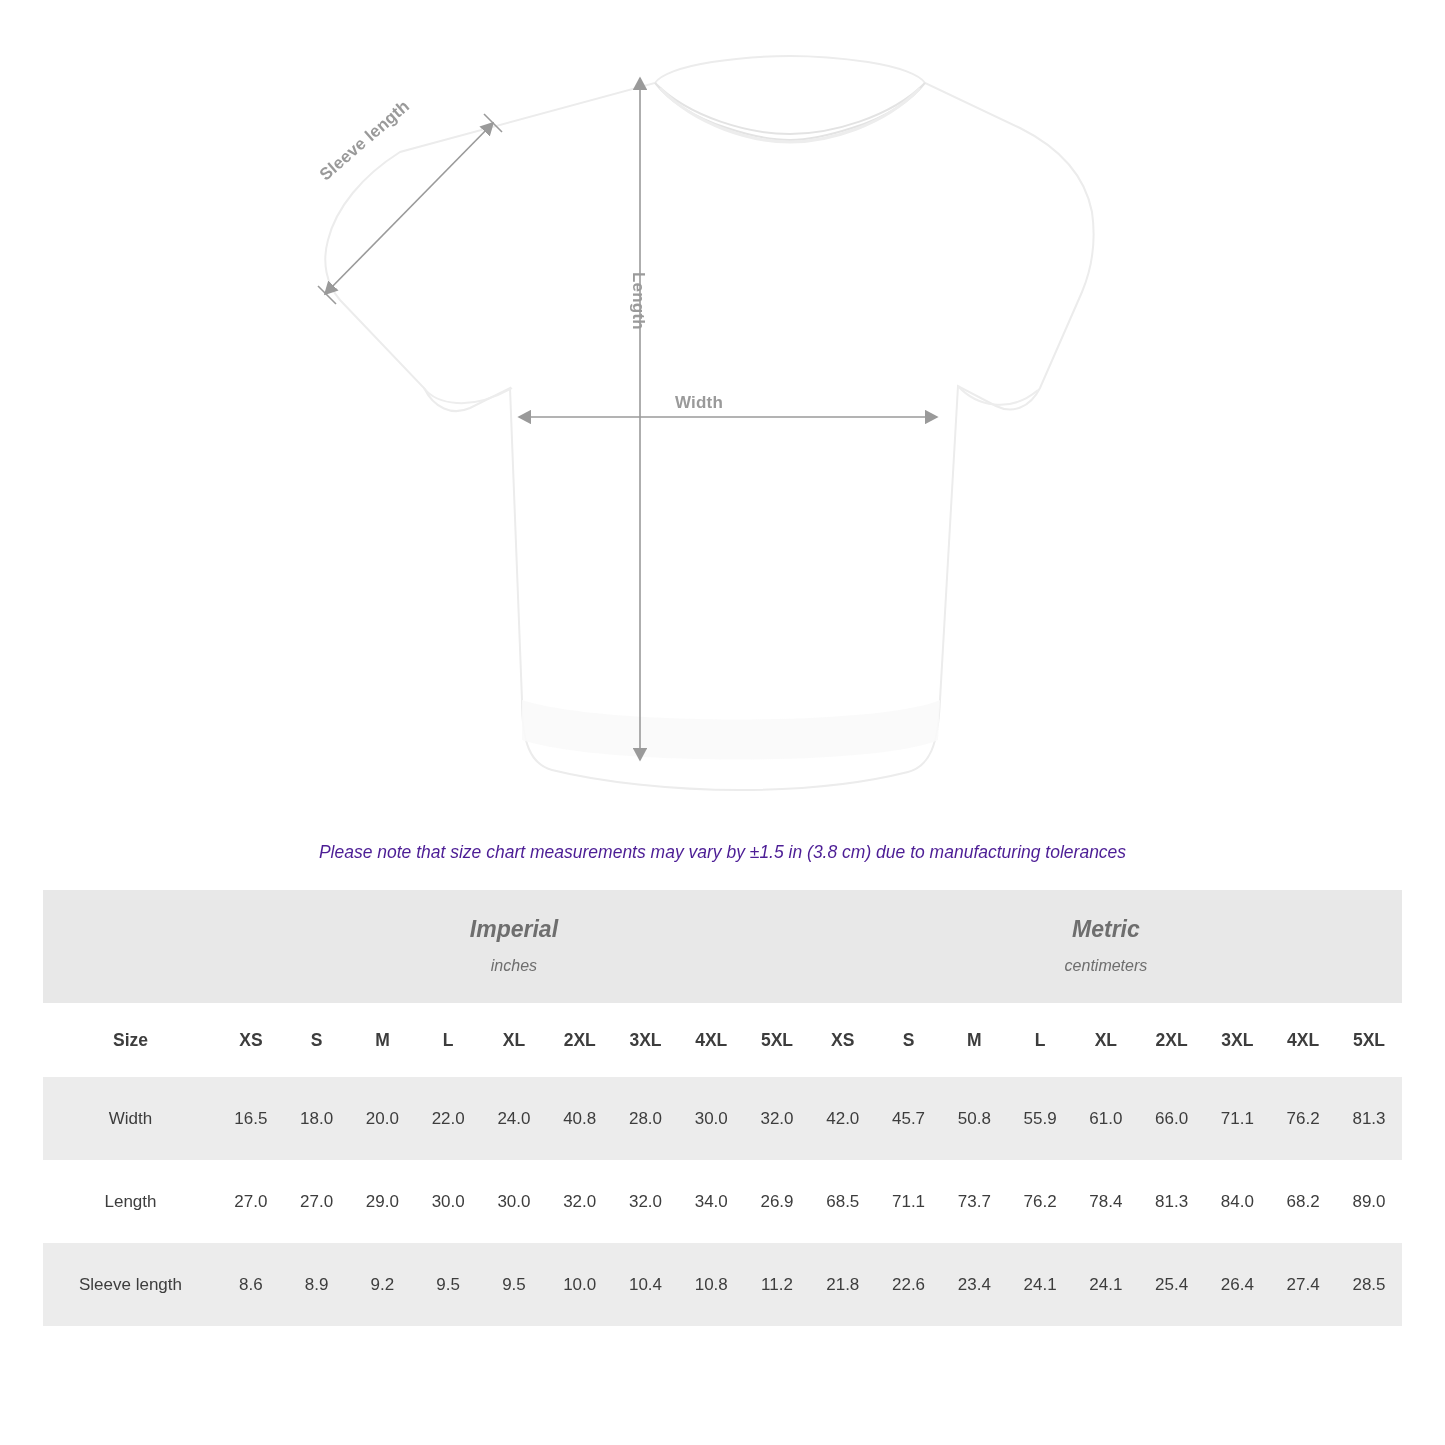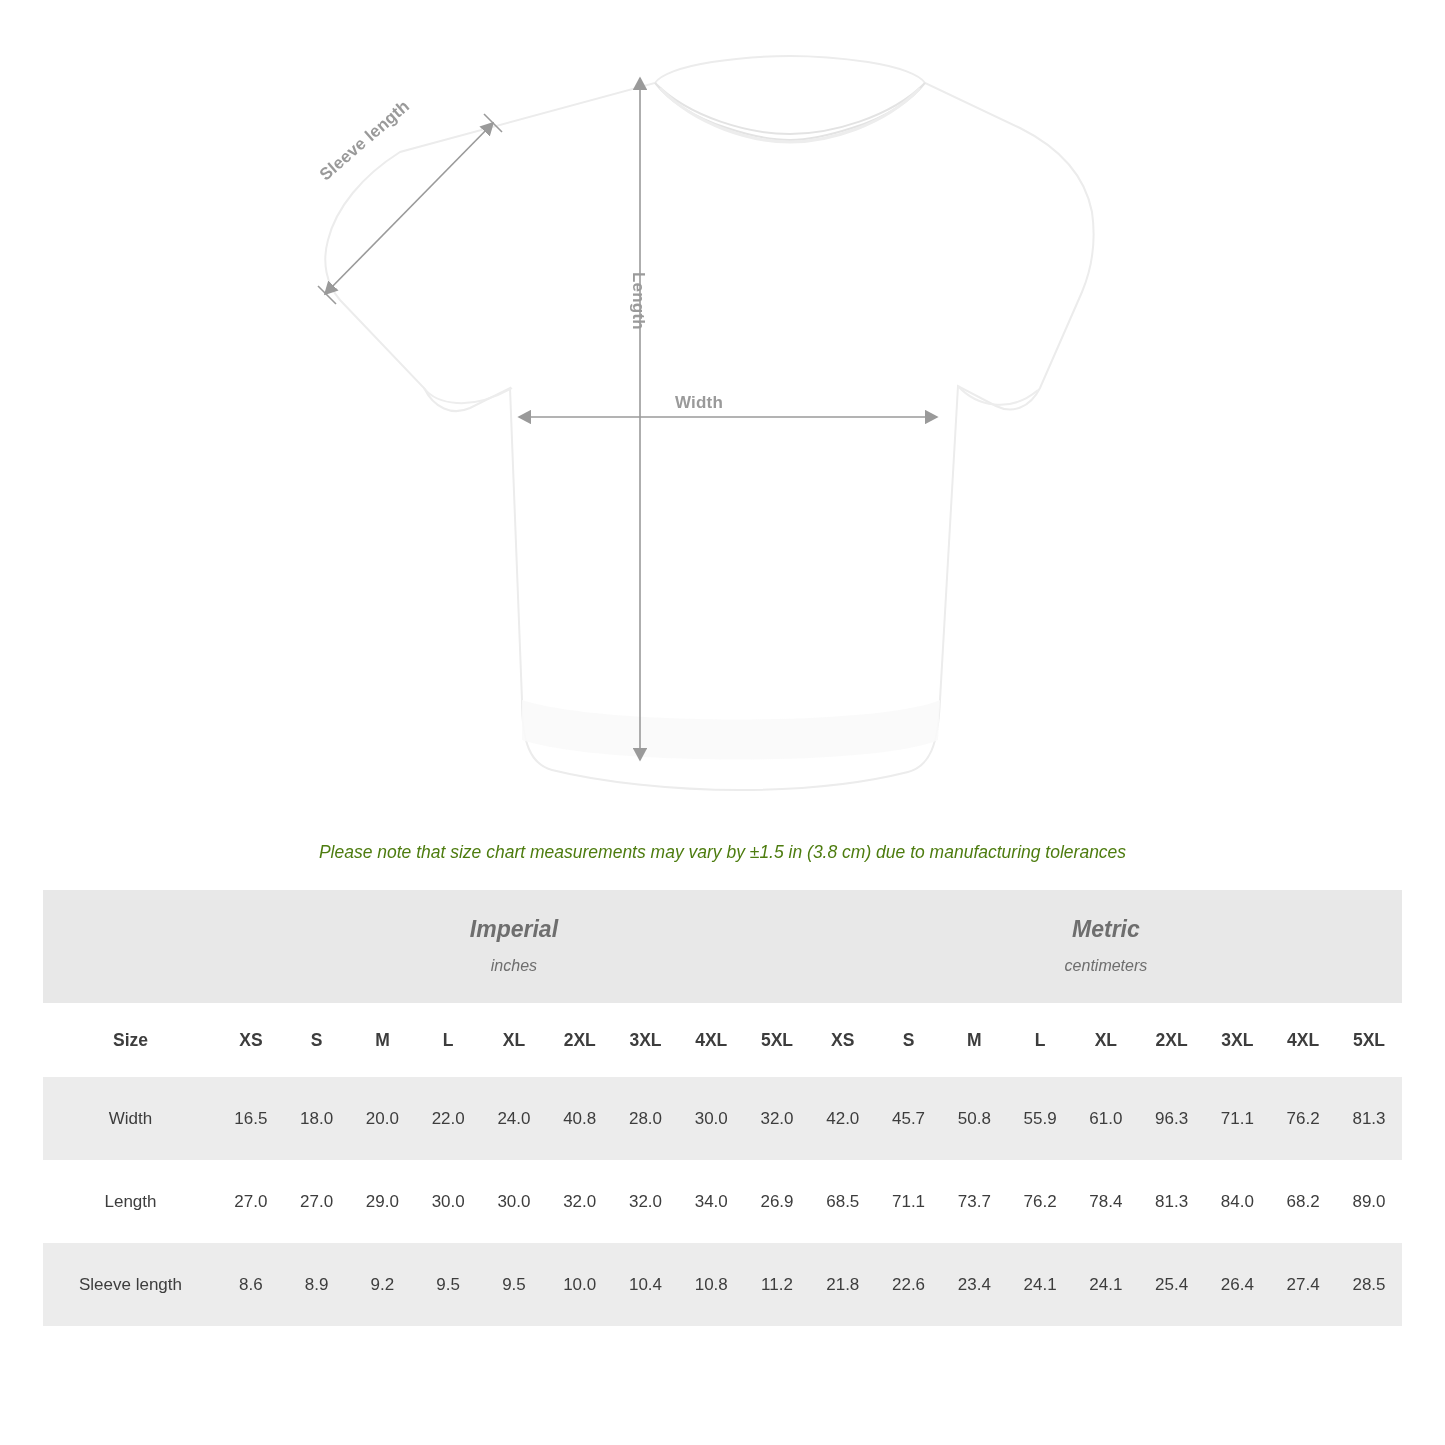--- a/index.html
+++ b/index.html
@@ -60,21 +60,21 @@
   }
   .chart-title {
     font-size: 29px;
     font-weight: bold;
     color: #3d3d3d;
     margin: 0;
   }
   .chart-note {
     font-size: 17.5px;
     font-style: italic;
-    color: #4d7c0f;
+    color: #4c1d95;
     margin-top: 22px;
   }
 
   
   .table-wrap {
     margin: 27px 43px 0 43px;
     width: 1359px;
   }
   table.size-table {
     border-collapse: collapse;
@@ -269,21 +269,21 @@
         <td>24.0</td>
         <td>40.8</td>
         <td>28.0</td>
         <td>30.0</td>
         <td>32.0</td>
         <td>42.0</td>
         <td>45.7</td>
         <td>50.8</td>
         <td>55.9</td>
         <td>61.0</td>
-        <td>96.3</td>
+        <td>66.0</td>
         <td>71.1</td>
         <td>76.2</td>
         <td>81.3</td>
       </tr>
 
       <tr class="data-row band-b">
         <td class="row-header">Length</td>
         <td>27.0</td>
         <td>27.0</td>
         <td>29.0</td>

